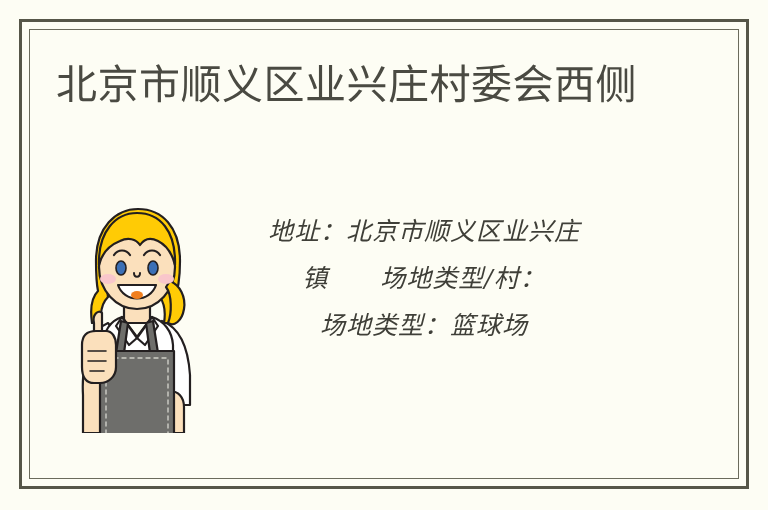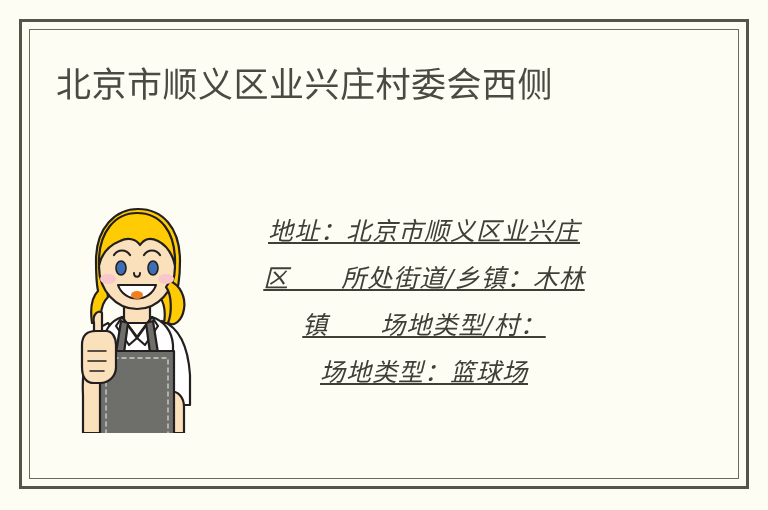--- a/index.html
+++ b/index.html
@@ -43,21 +43,21 @@
     border: 1px solid #6b6b5c;
     box-sizing: border-box;
     pointer-events: none;
   }
 
   
   .title {
     position: absolute;
     left: 56px;
     top: 62px;
-    font-size: 35px;
+    font-size: 41px;
     line-height: 46px;
     letter-spacing: 0.5px;
     color: #4a4a42;
     font-weight: 400;
     white-space: nowrap;
     font-family: "Liberation Sans", "DejaVu Sans", sans-serif;
   }
 
   
   .illustration {
@@ -83,21 +83,20 @@
     font-size: 25px;
     line-height: 47px;
     letter-spacing: 1px;
     font-family: "DejaVu Serif", "Liberation Serif", serif;
     font-style: italic;
     font-weight: 400;
   }
   .info-line {
     display: block;
     white-space: nowrap;
-    text-decoration: underline;
   }
 </style>
 </head>
 <body>
 
 <div id="page">
 
   <div class="frame-outer"></div>
   <div class="frame-inner"></div>
 
@@ -166,18 +165,17 @@
         <path d="M20 118 C18 110 24 104 28 108 L28 140 L20 140 Z" fill="#FBE0BC"></path>
         <path d="M8 140 C8 130 14 126 22 126 L32 126 C38 126 42 132 42 140
                  L42 162 C42 172 34 178 26 178 L20 178 C12 178 8 172 8 162 Z" fill="#FBE0BC"></path>
         <path d="M14 146 L32 146 M14 156 L32 156 M16 166 L30 166" fill="none" stroke="#231F20" stroke-width="1.6"></path>
       </g>
     </svg>
   </div>
 
   <div class="info-block">
     <span class="info-line">地址：北京市顺义区业兴庄</span>
-    <span class="info-line">区　　所处街道/乡镇：木林</span>
     <span class="info-line">镇　　场地类型/村：</span>
     <span class="info-line">场地类型：篮球场</span>
   </div>
 
 </div>
 
 </body></html>

